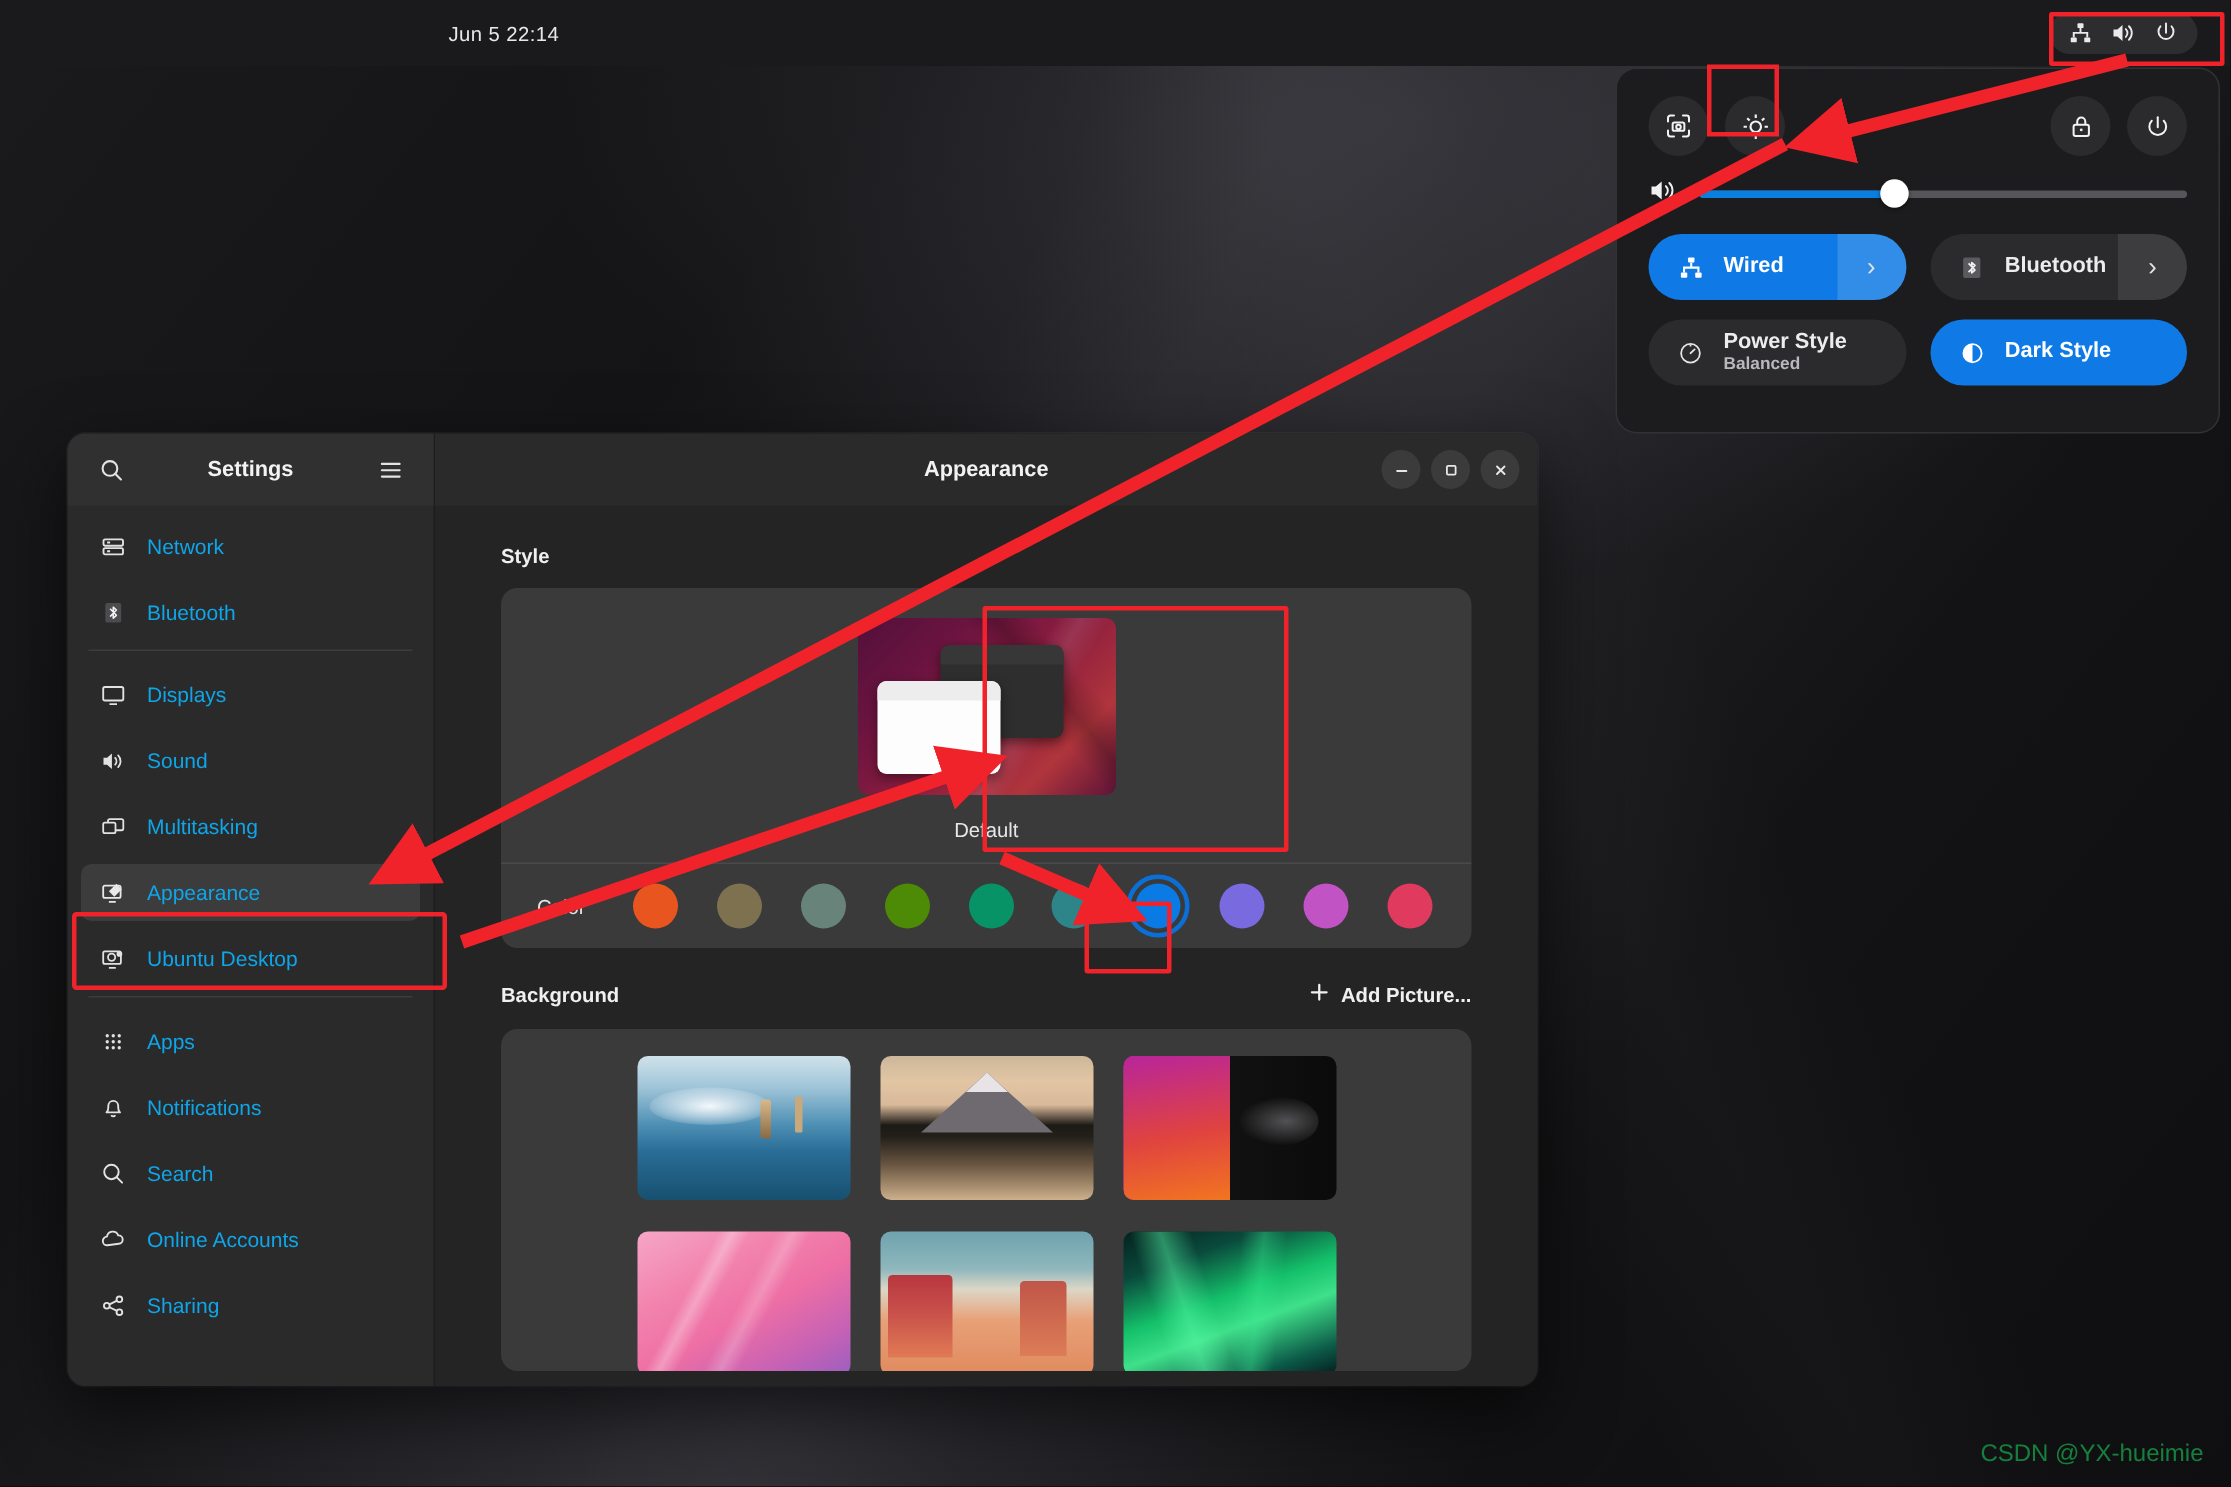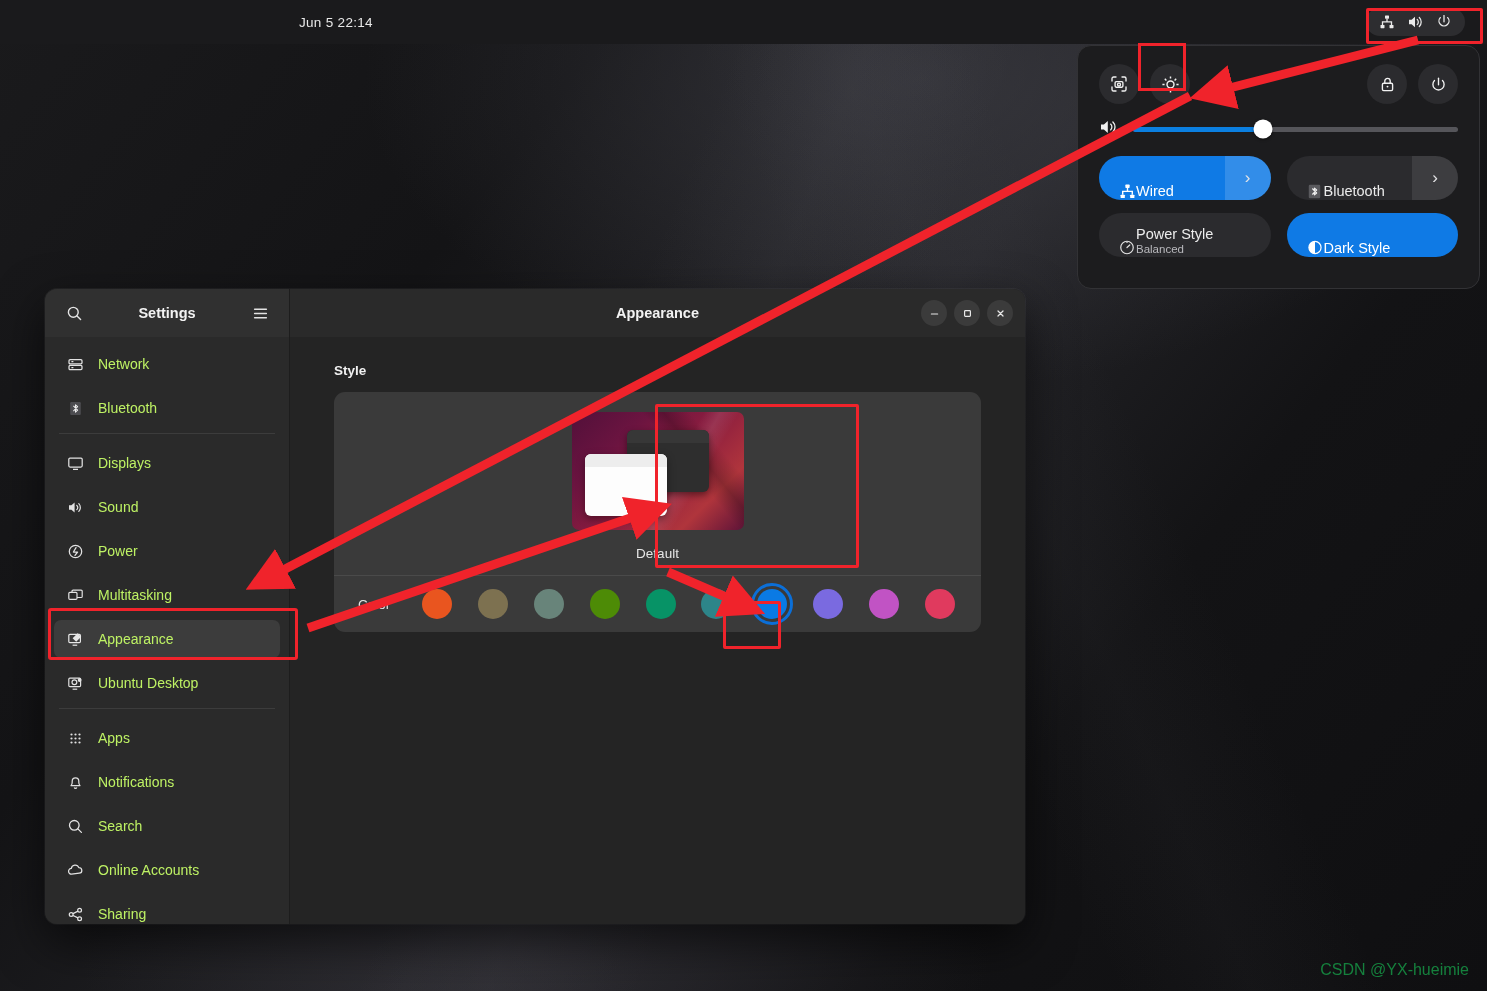--- a/index.html
+++ b/index.html
@@ -156,23 +156,25 @@
     align-items: center;
     overflow: hidden;
     cursor: pointer;
     background: #2b2b2e;
     color: #ececec;
   }
   .qs-tile.active { background: #0f7ae5; color: #ffffff; }
   .qs-tile-main {
     flex: 1;
     display: flex;
-    align-items: flex-end;
+    align-items: center;
+    gap: 13px;
     padding-left: 19px;
     height: 100%;
+    font-weight: bold;
   }
   .qs-tile-icon { width: 18px; display: flex; align-items: center; justify-content: center; }
   .qs-tile-labels { display: flex; flex-direction: column; justify-content: center; line-height: 1.18; }
   .qs-tile-title { font-size: 14.5px; }
   .qs-tile-sub { font-size: 11.5px; color: #b9b9bd; }
   .qs-tile-arrow {
     width: 46px;
     height: 100%;
     display: flex;
     align-items: center;
@@ -233,21 +235,21 @@
     overflow: hidden;
     padding: 8px 9px 0 9px;
   }
   .nav-item {
     display: flex;
     align-items: center;
     gap: 13px;
     height: 38px;
     padding: 0 12px;
     border-radius: 7px;
-    color: #bef264;
+    color: #0ea5e9;
     font-size: 14px;
     cursor: pointer;
     margin-bottom: 6px;
     position: relative;
   }
   .nav-item .nav-icon {
     width: 19px; height: 19px;
     display: flex; align-items: center; justify-content: center;
     color: #e2e2e2;
     flex-shrink: 0;
@@ -830,29 +832,20 @@
           <svg width="17" height="17" viewBox="0 0 17 17" fill="none">
             <path d="M2 6.2h2.4L7.6 3.4v10.2L4.4 10.8H2z" fill="#e2e2e2"></path>
             <path d="M9.8 6.3a3.3 3.3 0 010 4.4" stroke="#e2e2e2" stroke-width="1.2" stroke-linecap="round"></path>
             <path d="M11.8 4.6a5.7 5.7 0 010 7.8" stroke="#e2e2e2" stroke-width="1.2" stroke-linecap="round"></path>
           </svg>
         </span>
         <span>Sound</span>
       </div>
       <div class="nav-item">
         <span class="nav-icon">
-          <svg width="17" height="17" viewBox="0 0 17 17" fill="none" stroke="#e2e2e2" stroke-width="1.25">
-            <circle cx="8.5" cy="8.5" r="6.2"></circle>
-            <path d="M9 4.6L6.4 9h4.2L8 12.4" stroke-linejoin="round" stroke-linecap="round"></path>
-          </svg>
-        </span>
-        <span>Power</span>
-      </div>
-      <div class="nav-item">
-        <span class="nav-icon">
           <svg width="17" height="17" viewBox="0 0 17 17" fill="none" stroke="#e2e2e2" stroke-width="1.2">
             <rect x="1.8" y="5.4" width="8.2" height="7" rx="1.1"></rect>
             <path d="M5 5.4V4.2a1.1 1.1 0 011.1-1.1h8a1.1 1.1 0 011.1 1.1v5.2a1.1 1.1 0 01-1.1 1.1H10"></path>
           </svg>
         </span>
         <span>Multitasking</span>
       </div>
       <div class="nav-item selected">
         <span class="nav-icon">
           <svg width="17" height="17" viewBox="0 0 17 17" fill="none" stroke="#e8e8e8" stroke-width="1.2">
@@ -982,20 +975,44 @@
             <button class="swatch" style="background:#079366"></button>
             <button class="swatch" style="background:#2d8589"></button>
             <button class="swatch selected" style="background:#0a7ae4"></button>
             <button class="swatch" style="background:#7a6ae0"></button>
             <button class="swatch" style="background:#c153c4"></button>
             <button class="swatch" style="background:#e03a5e"></button>
           </div>
         </div>
       </div>
 
+      <div id="background-section">
+        <div class="section-head">
+          <span class="section-label">Background</span>
+          <button class="add-picture-btn">
+            <span>
+              <svg width="15" height="15" viewBox="0 0 15 15" stroke="#f0f0f0" stroke-width="1.5" stroke-linecap="round">
+                  <path d="M7.5 2.6v9.8M2.6 7.5h9.8"></path>
+                </svg>
+            </span>
+            <span>Add Picture...</span>
+          </button>
+        </div>
+
+        <div class="card" id="wall-card">
+          <div id="wall-grid">
+            <div class="wall-thumb" id="wall-1"></div>
+            <div class="wall-thumb" id="wall-2"></div>
+            <div class="wall-thumb" id="wall-3"></div>
+            <div class="wall-thumb" id="wall-4"></div>
+            <div class="wall-thumb" id="wall-5"></div>
+            <div class="wall-thumb" id="wall-6"></div>
+          </div>
+        </div>
+      </div>
 
     </div>
   </div>
 </div>
 
 <div id="appearance-outline"></div>
 <div id="dark-outline"></div>
 <div id="swatch-outline"></div>
 
 <svg id="annotations" width="1487" height="991" viewBox="0 0 1487 991">

